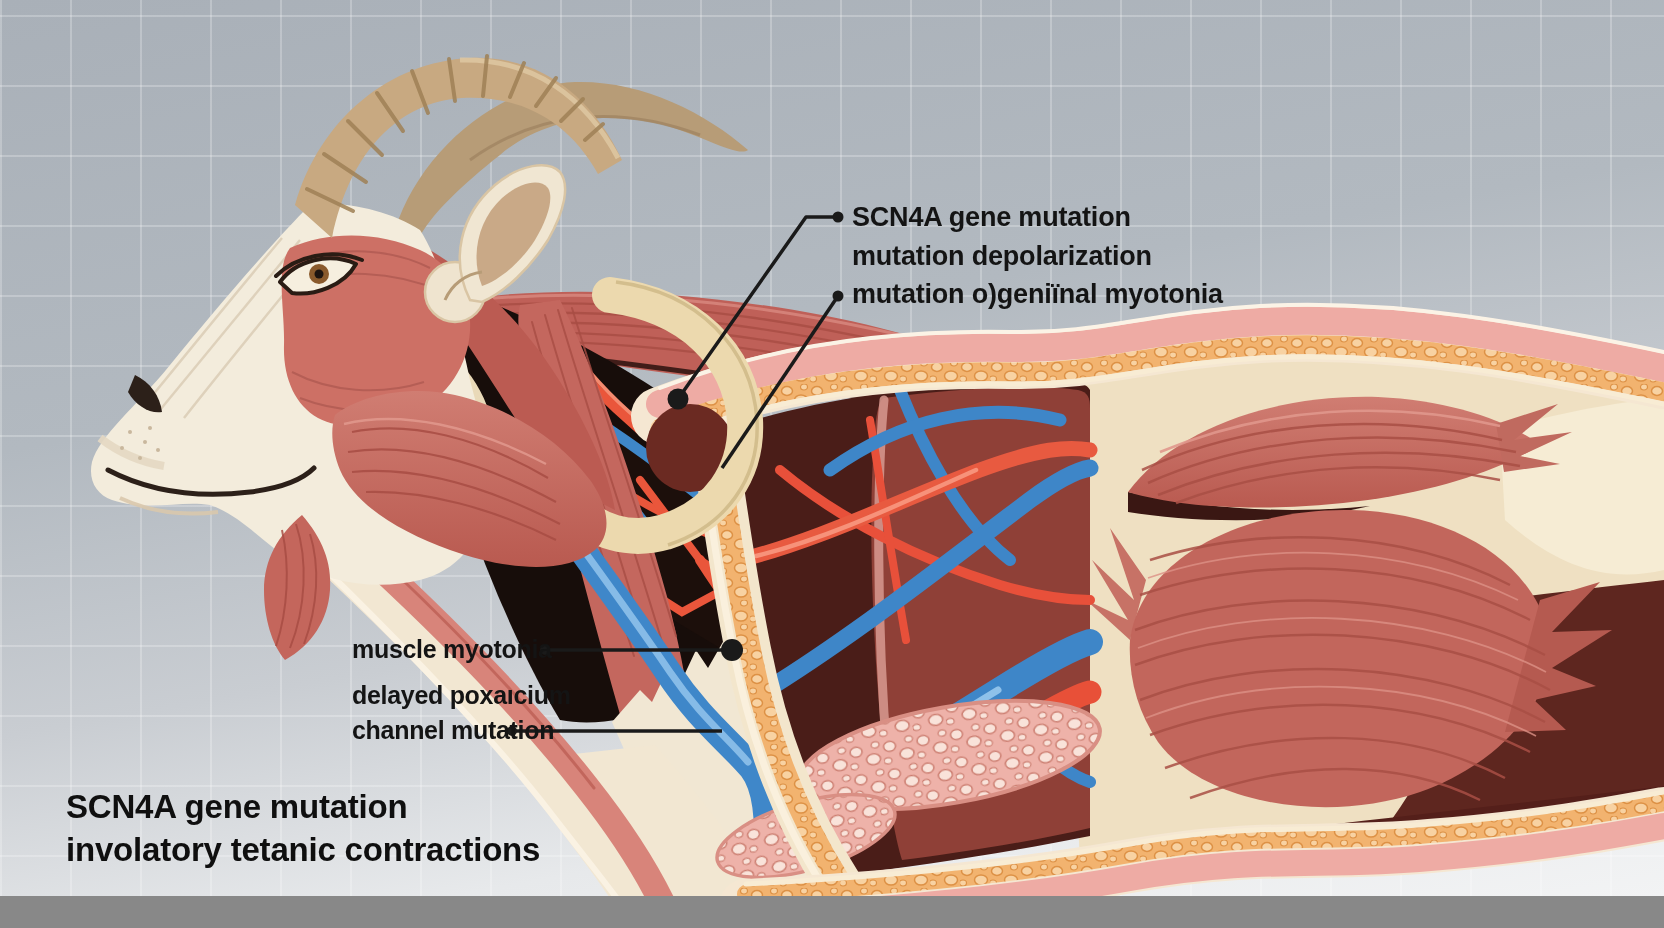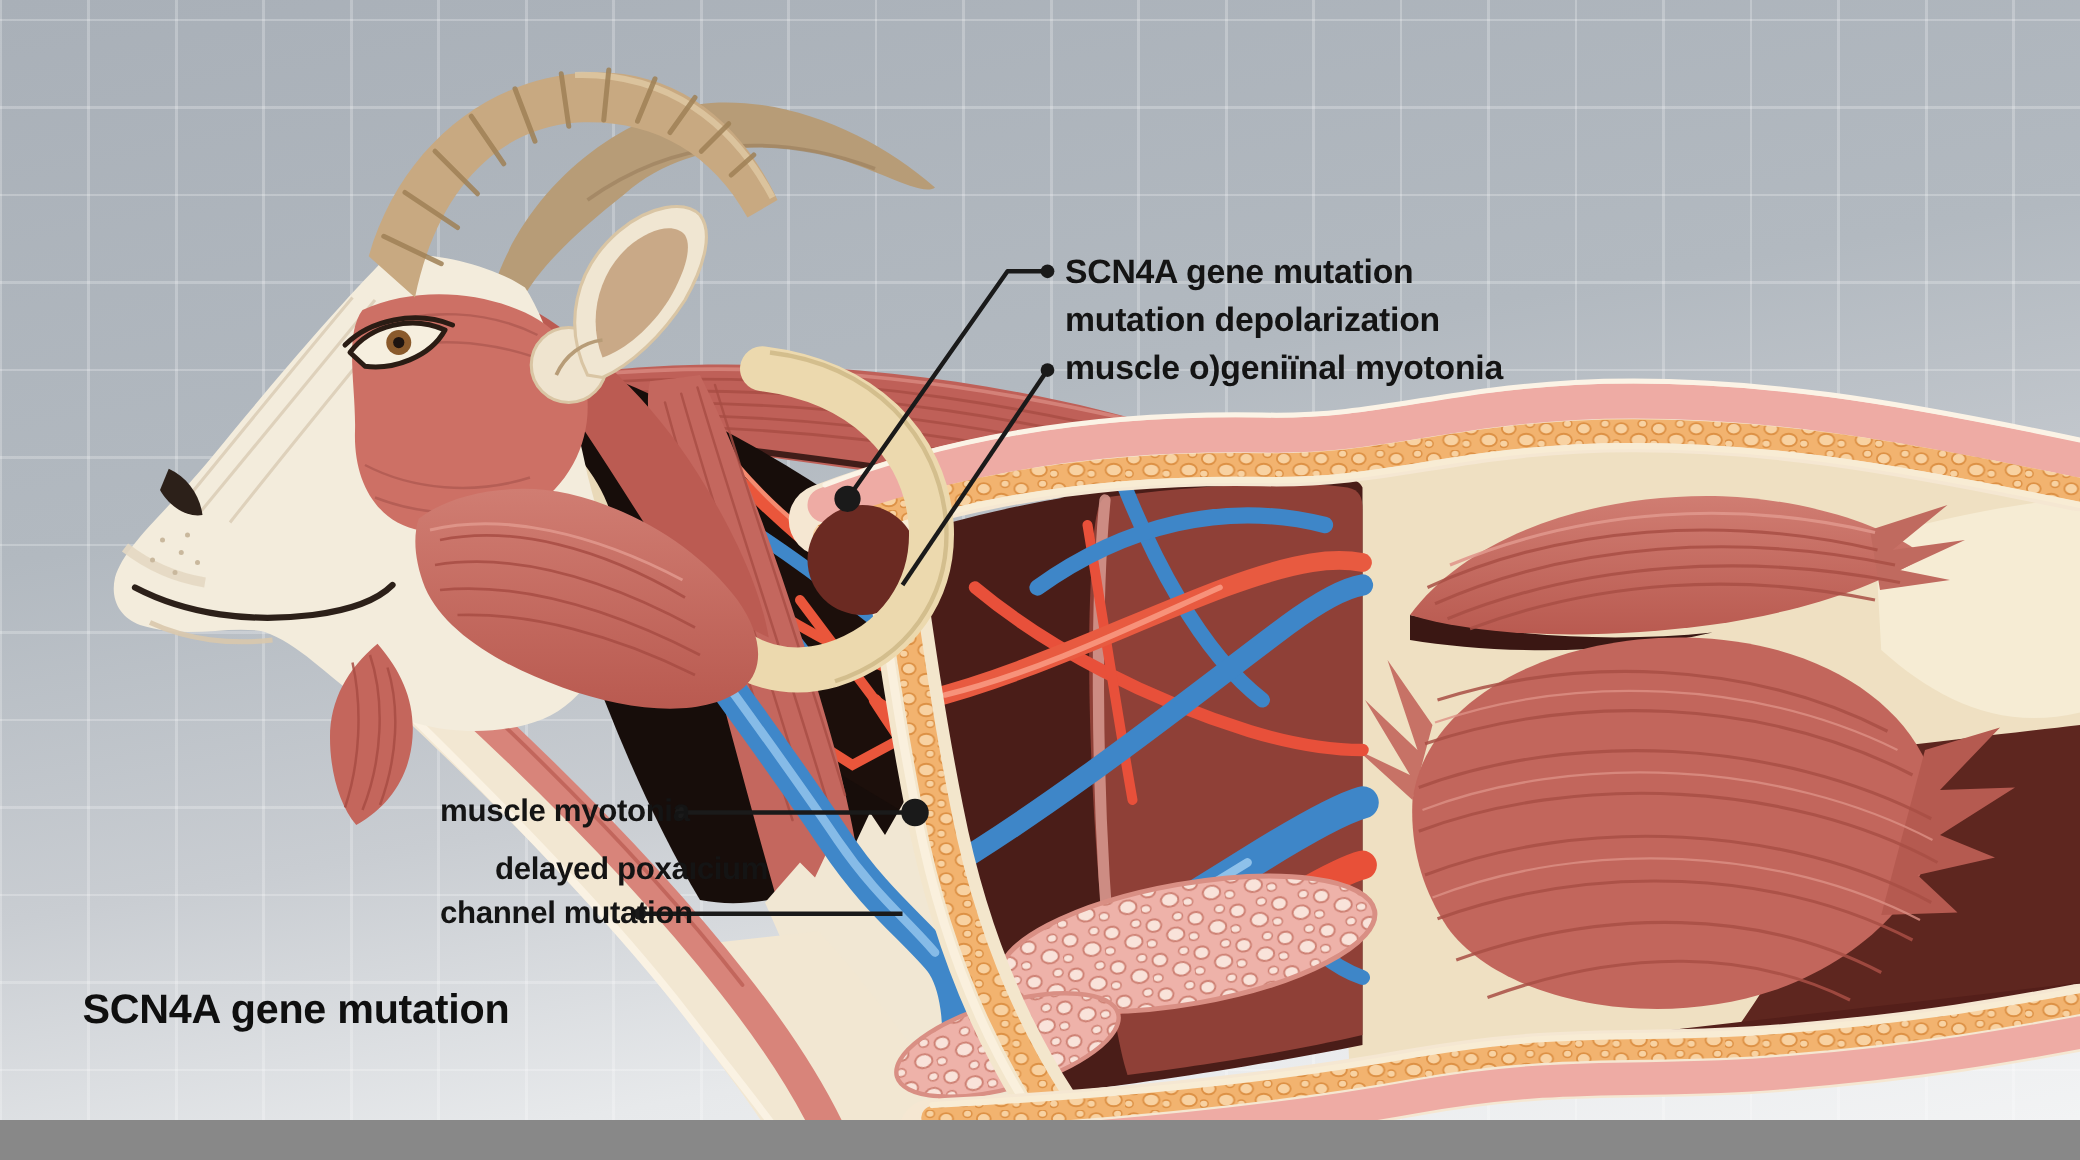--- a/index.html
+++ b/index.html
@@ -328,21 +328,22 @@
     </g>
     <g>
       <path d="M512,731 L722,731" fill="none"></path>
       <circle cx="512" cy="731" r="5" stroke="none"></circle>
     </g>
   </g>
 </svg>
 
 <div class="lbl lbl-top" style="left:852px;top:202px;">SCN4A gene mutation</div>
 <div class="lbl lbl-top" style="left:852px;top:241px;">mutation depolarization</div>
-<div class="lbl lbl-top" style="left:852px;top:279px;">muscle o)geniïnal myotonia</div>
+<div class="lbl lbl-top" style="left:852px;top:279px;">mutation o)geniïnal myotonia</div>
 
 <div class="lbl lbl-left" style="left:352px;top:635px;">muscle myotonia</div>
-<div class="lbl lbl-left" style="left:352px;top:681px;margin-left:44px;">delayed poxaıcium</div>
+<div class="lbl lbl-left" style="left:352px;top:681px;">delayed poxaıcium</div>
 <div class="lbl lbl-left" style="left:352px;top:716px;">channel mutation</div>
 
 <div class="lbl lbl-head" style="left:66px;top:788px;">SCN4A gene mutation</div>
+<div class="lbl lbl-head" style="left:66px;top:831px;">involatory tetanic contractions</div>
 
 </div>
 
 </body></html>

